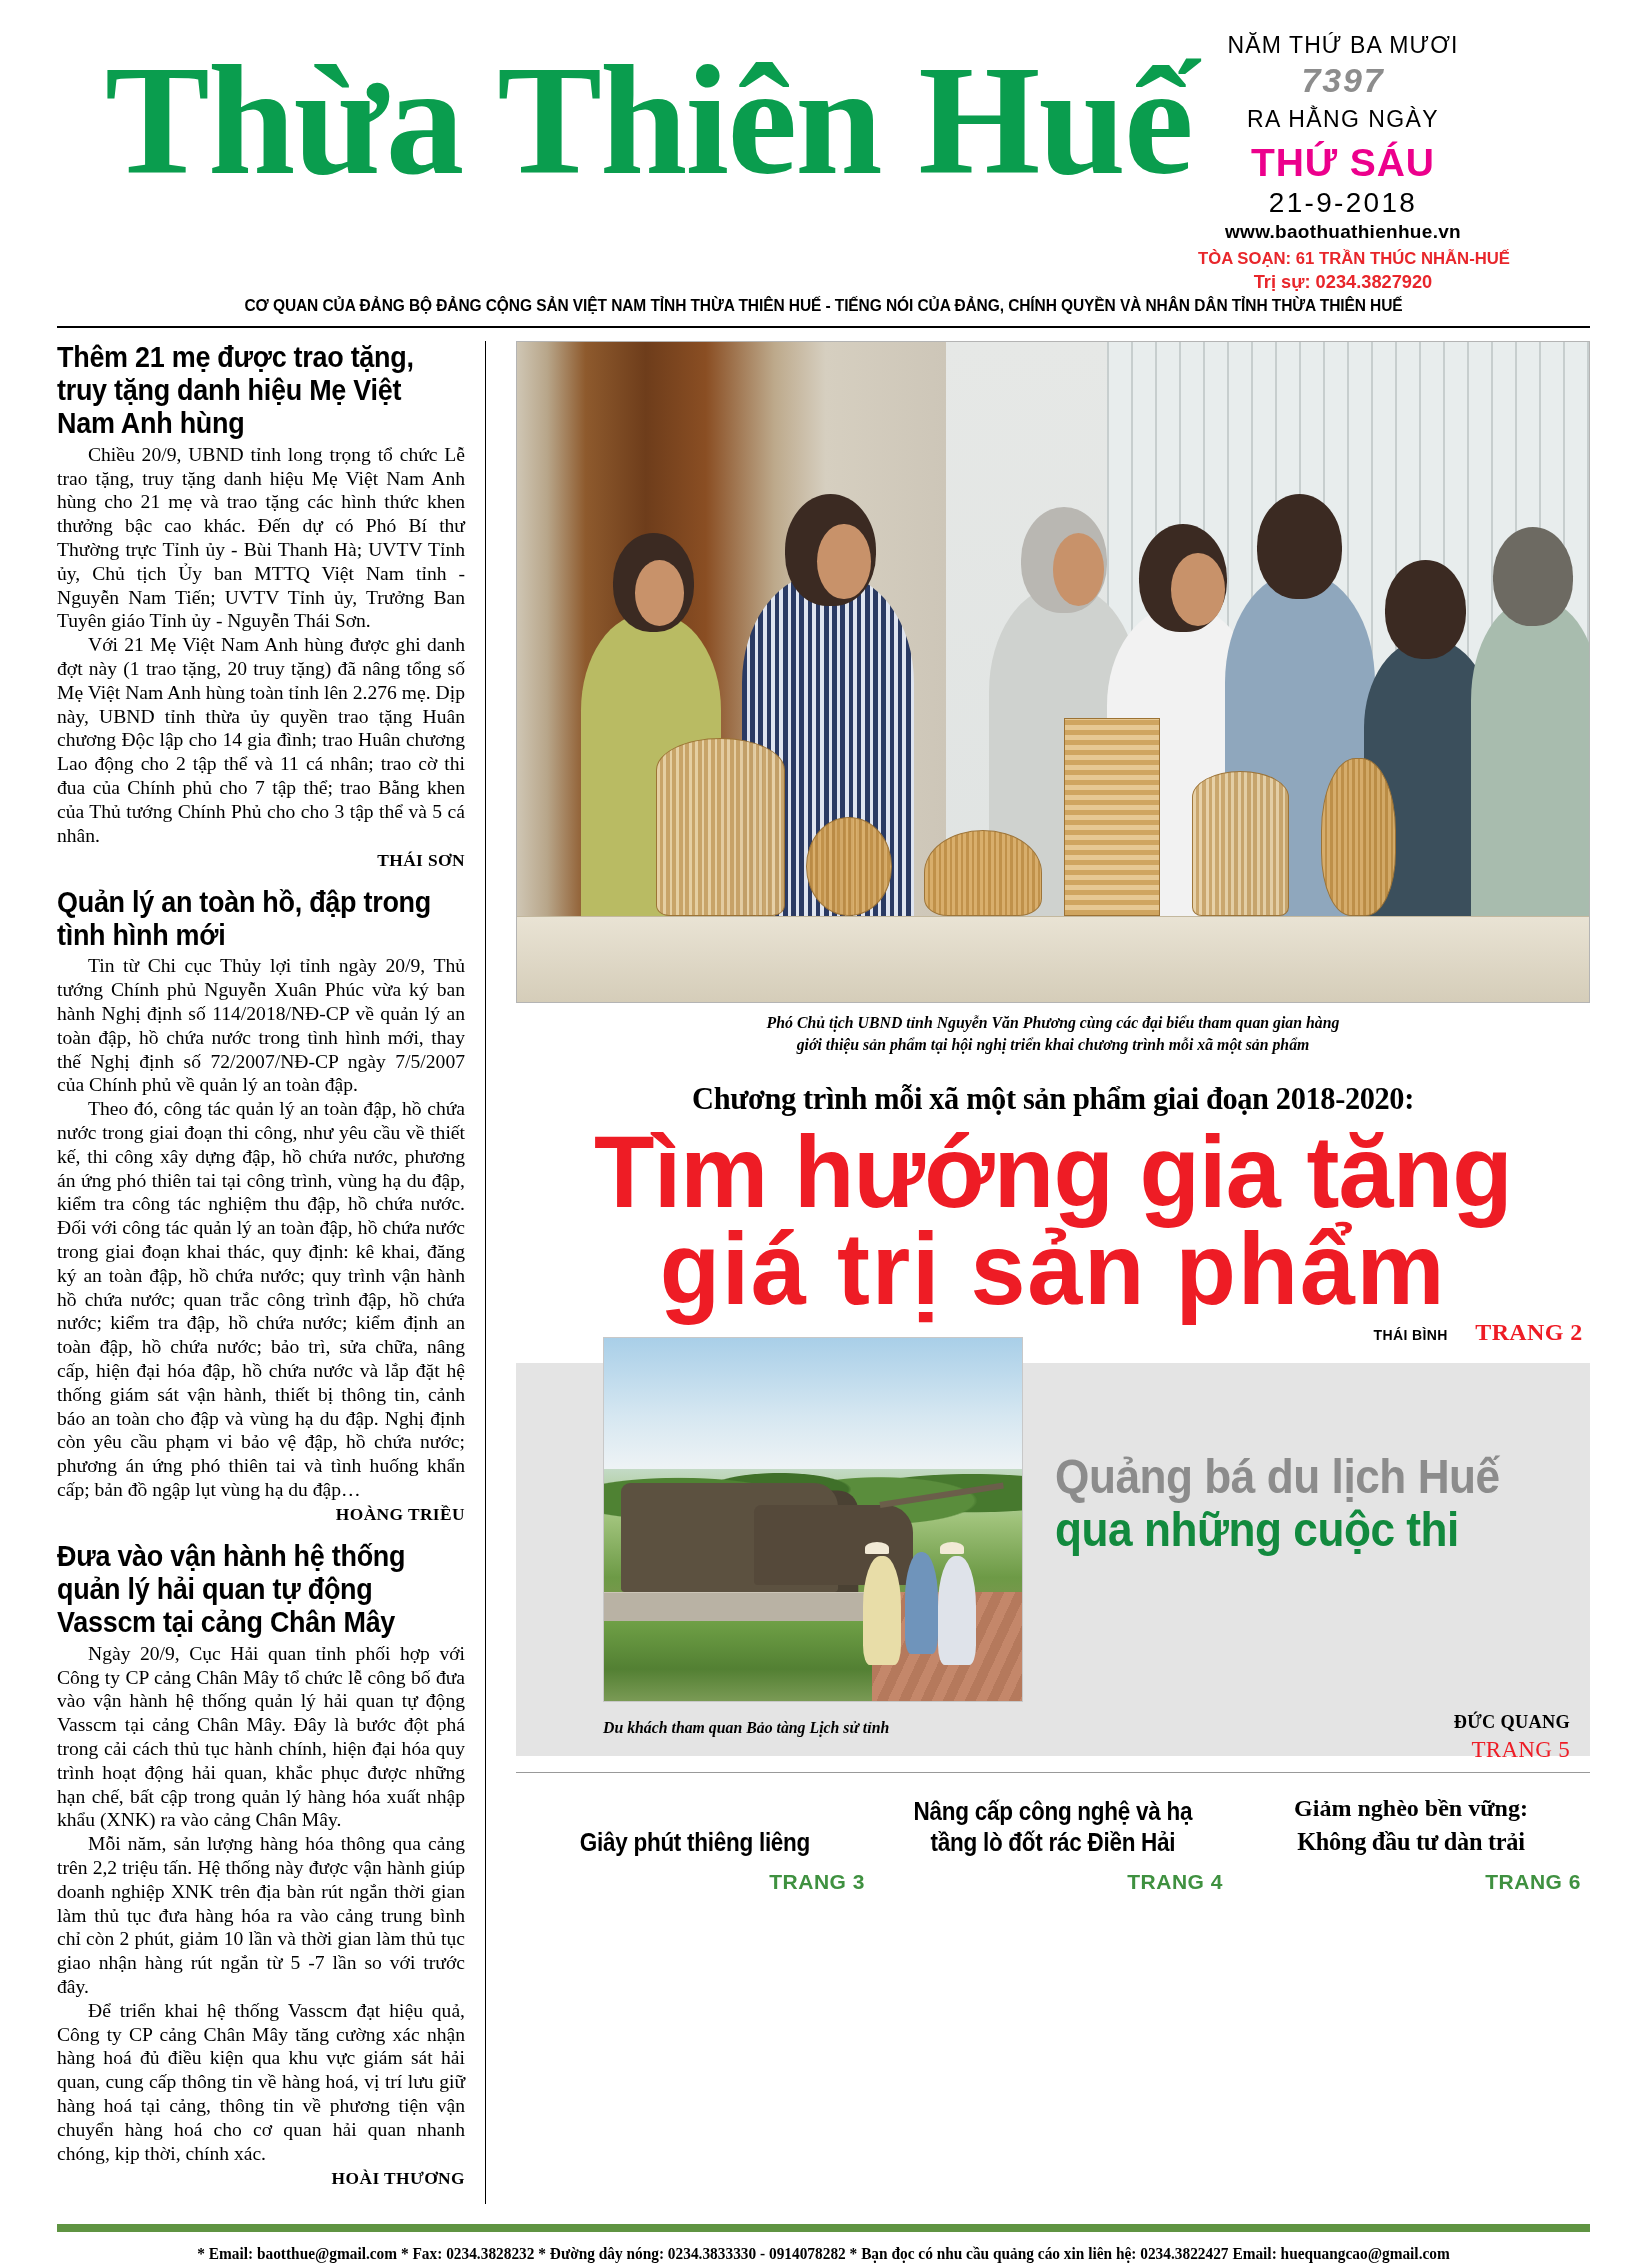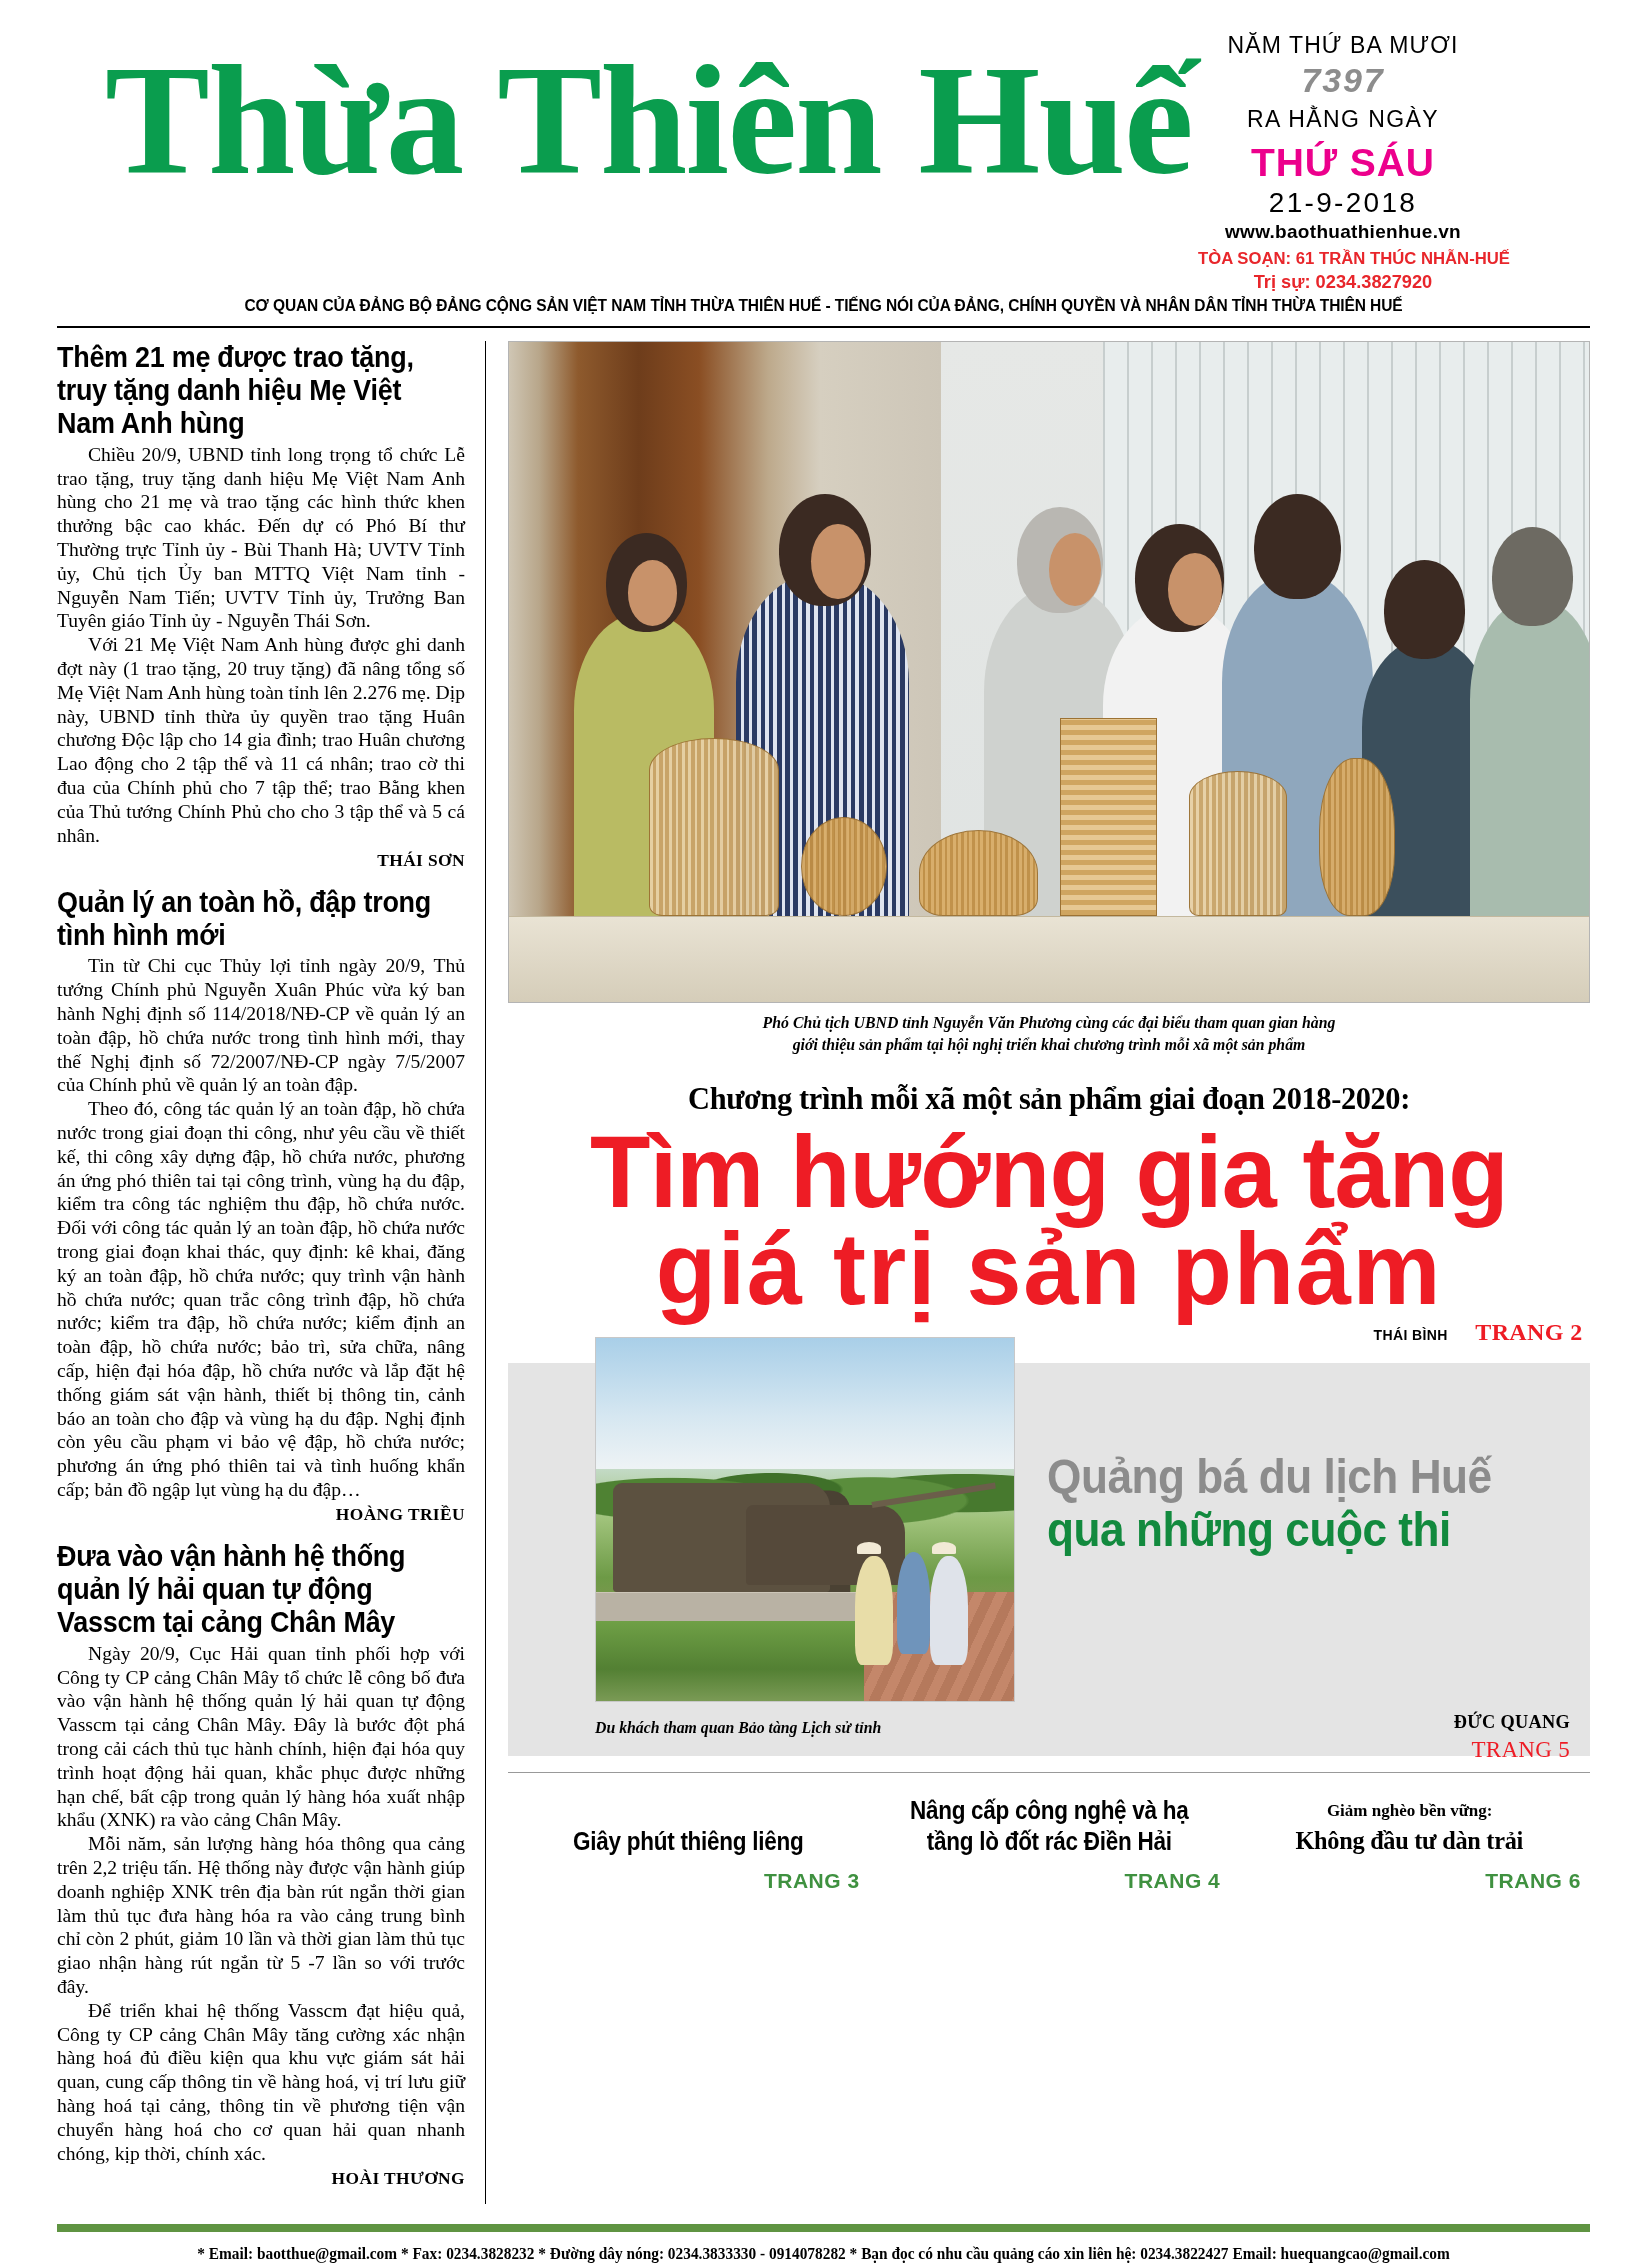--- a/index.html
+++ b/index.html
@@ -122,21 +122,21 @@
     height: 2.7px;
     background: #000;
     margin: 11px 57px 0 57px;
   }
 
   
   .content {
     display: flex;
     padding: 0 57px;
     margin-top: 12.8px;
-    gap: 0;
+    gap: 8px;
   }
   .col-left {
     width: 429px;
     flex: 0 0 429px;
     padding-right: 20px;
     border-right: 1.4px solid #000;
   }
   .col-right {
     flex: 1 1 auto;
     padding-left: 22px;
@@ -397,21 +397,21 @@
     margin-top: 16.4px;
     border-top: 1.4px solid #999;
     padding-top: 22px;
     align-items: flex-end;
   }
   .teaser { flex: 1 1 0; text-align: center; padding: 0 9.1px; }
   .teaser + .teaser { }
   .t-over {
     font-family: "Liberation Serif", "DejaVu Serif", serif;
     font-weight: bold;
-    font-size: 17px;
+    font-size: 24px;
     margin-bottom: 3.7px;
   }
   .t-title {
     font-family: "Liberation Sans", "DejaVu Sans", sans-serif;
     font-weight: bold;
     font-size: 25px;
     line-height: 1.22;
     letter-spacing: -0.3px;
     transform: scaleX(0.9);
   }

